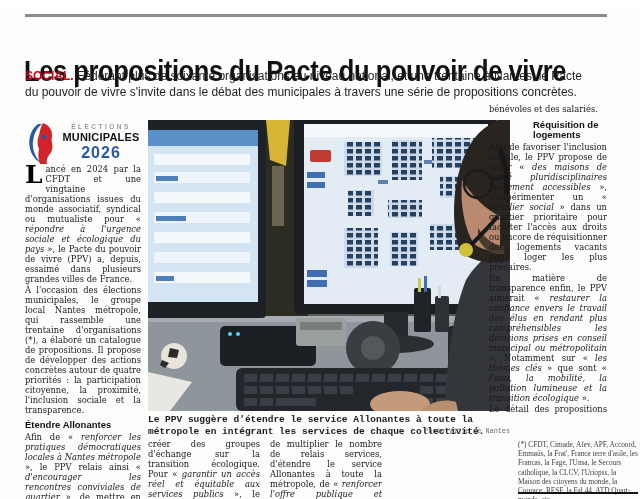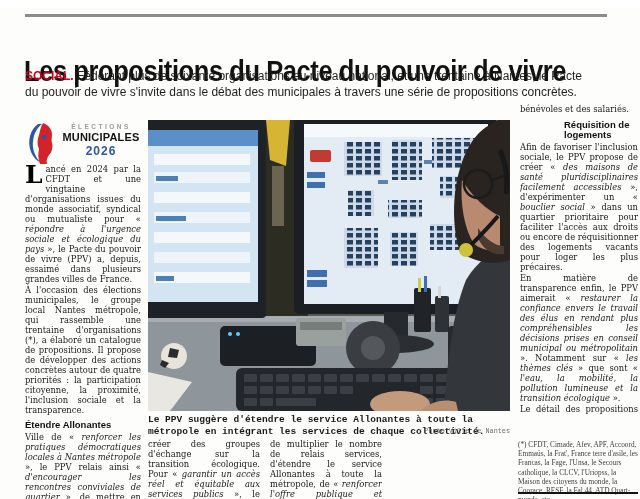--- a/index.html
+++ b/index.html
@@ -14,42 +14,42 @@
 
   .standfirst{position:absolute;left:25px;top:61px;width:566px;
     font-family:"Liberation Sans",sans-serif;font-size:12px;line-height:15.5px;color:#1f1f1f;}
   .kicker{color:#d1001b;font-weight:bold;}
 
   .badge{position:absolute;left:25px;top:113px;width:118px;height:48px;display:flex;align-items:flex-start;}
   .badge-logo{width:34px;height:44px;flex:0 0 auto;}
   .badge-text{flex:1;text-align:center;font-family:"Liberation Sans",sans-serif;padding-top:2px;}
   .badge-l1{font-size:6.5px;letter-spacing:2.5px;color:#9a9a9a;font-weight:bold;}
   .badge-l2{font-size:11px;font-weight:bold;color:#141414;letter-spacing:0.2px;margin-top:1px;}
-  .badge-l3{font-size:12px;font-weight:bold;color:#2c57a5;letter-spacing:1px;margin-top:1px;}
+  .badge-l3{font-size:16px;font-weight:bold;color:#2c57a5;letter-spacing:1px;margin-top:1px;}
 
   .bodytext{font-size:8.4px;line-height:10px;text-align:justify;color:#191919;}
   .bodytext p{margin:0 0 1px 0;}
   .it{font-style:italic;}
   .subhead{font-family:"Liberation Sans",sans-serif;font-weight:bold;font-size:9.5px;color:#111;
     margin:5px 0 2px 0;text-align:left;}
 
   .col1{position:absolute;left:25px;top:156px;width:116px;height:341px;overflow:hidden;}
   .dropcap{float:left;font-weight:bold;font-size:25px;line-height:20px;padding:1px 3px 0 0;color:#000;}
 
   .photo{position:absolute;left:148px;top:112px;width:362px;height:291px;overflow:hidden;background:#555;}
 
   .caption{position:absolute;left:148px;top:406px;width:362px;
     font-family:Liberation Mono, monospace;font-weight:bold;font-size:9.5px;line-height:11.5px;color:#1a1a1a;}
   .credit{position:absolute;right:0;top:12px;font-weight:normal;font-size:6.8px;color:#6b6b6b;}
 
   .col2{position:absolute;left:148px;top:431px;width:112px;height:64px;overflow:hidden;}
   .col3{position:absolute;left:270px;top:431px;width:112px;height:64px;overflow:hidden;}
   .col4{position:absolute;left:392px;top:431px;width:116px;height:64px;overflow:hidden;}
 
-  .col5{position:absolute;left:520px;top:96px;width:118px;height:310px;overflow:hidden;}
+  .col5{position:absolute;left:489px;top:96px;width:118px;height:310px;overflow:hidden;}
   .col5 .subhead{margin-top:6px;padding-left:44px;}
 
   .footnote{position:absolute;left:518px;top:432px;width:120px;
     font-family:Liberation Serif, serif;font-size:7.3px;line-height:9.2px;color:#3d3d3d;}
   .bottom-rule{position:absolute;left:518px;top:484px;width:120px;height:2px;background:#141414;}
 </style>
 </head>
 <body>
 
 <div class="page">
@@ -72,21 +72,21 @@
       <div class="badge-l1">ÉLECTIONS</div>
       <div class="badge-l2">MUNICIPALES</div>
       <div class="badge-l3">2026</div>
     </div>
   </div>
 
   <div class="col1 bodytext">
     <p><span class="dropcap">L</span><span><span>ancé en 2024 par la CFDT et une vingtaine d'organisations issues du monde associatif, syndical ou mutualiste pour « </span><span class="it">répondre à l'urgence sociale et écologique du pays</span><span> », le Pacte du pouvoir de vivre (PPV) a, depuis, essaimé dans plusieurs grandes villes de France.</span></span></p>
     <p><span>À l'occasion des élections municipales, le groupe local Nantes métropole, qui rassemble une trentaine d'organisations (*), a élaboré un catalogue de propositions. Il propose de développer des actions concrètes autour de quatre priorités : la participation citoyenne, la proximité, l'inclusion sociale et la transparence.</span></p>
     <div class="subhead">Étendre Allonantes</div>
-    <p><span>Ville de « </span><span class="it">renforcer les pratiques démocratiques locales à Nantes métropole</span><span> », le PPV relais ainsi « </span><span class="it">d'encourager les rencontres conviviales de quartier</span><span> », de mettre en place une instance consultative métropolitaine ou encore de</span></p>
+    <p><span>Afin de « </span><span class="it">renforcer les pratiques démocratiques locales à Nantes métropole</span><span> », le PPV relais ainsi « </span><span class="it">d'encourager les rencontres conviviales de quartier</span><span> », de mettre en place une instance consultative métropolitaine ou encore de</span></p>
   </div>
 
   <div class="photo">
     <svg width="362" height="291" viewBox="0 0 362 291">
 
       <rect x="0" y="0" width="362" height="210" fill="#565c52"></rect>
       <rect x="112" y="0" width="48" height="200" fill="#2d2c22"></rect>
       <polygon points="118,0 142,0 138,46 122,40" fill="#d6b535"></polygon>
       <rect x="124" y="46" width="12" height="60" fill="#6b6450"></rect>
 

